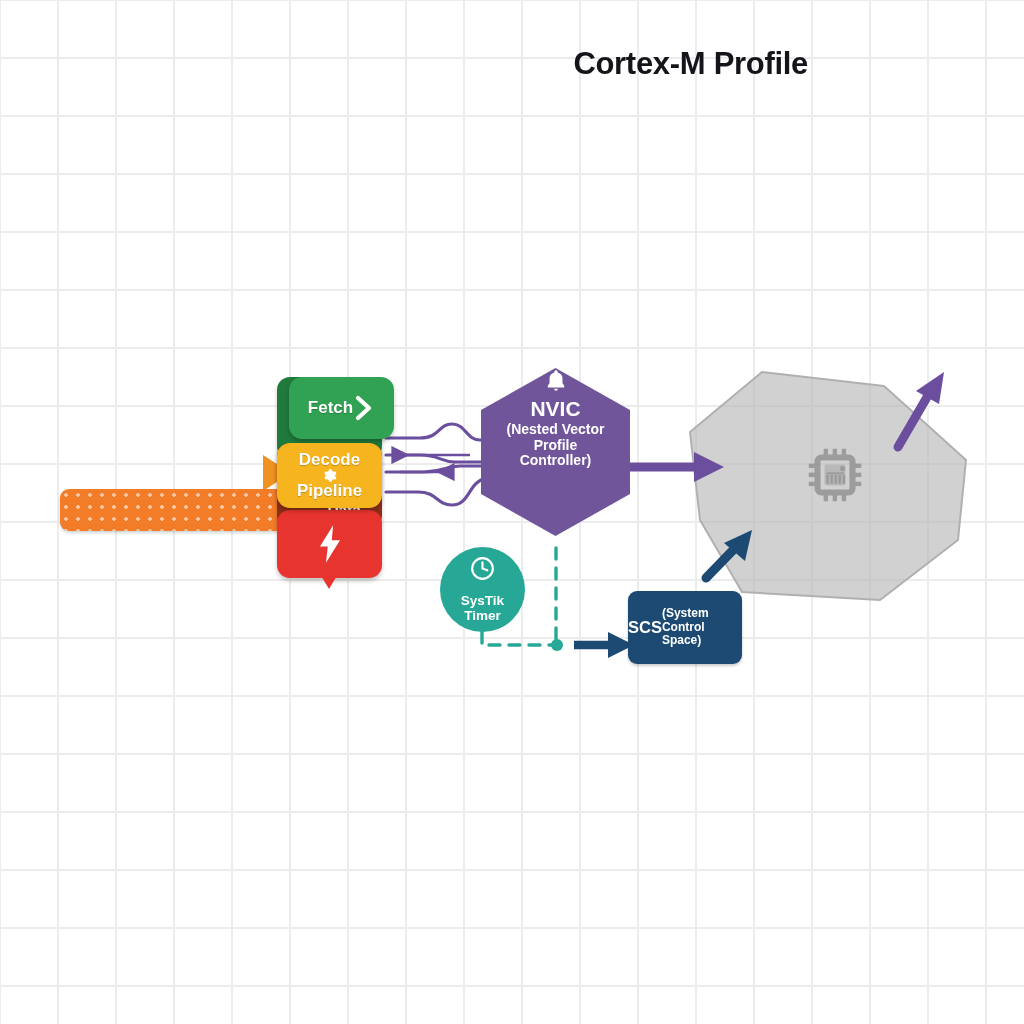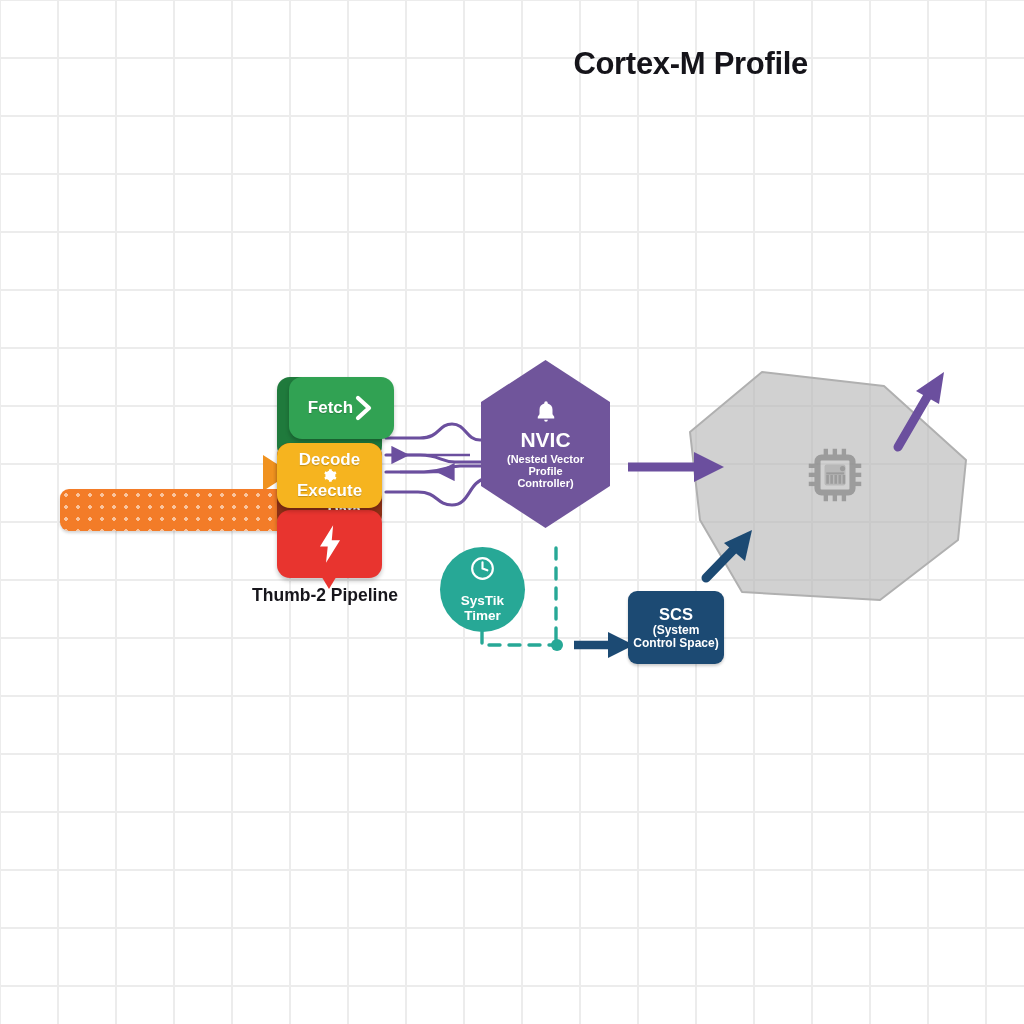--- a/index.html
+++ b/index.html
@@ -81,42 +81,42 @@
   }
   
   #red-tail{
     position:absolute;left:320px;top:574px;width:0;height:0;z-index:3;
     border-left:9px solid transparent;border-right:9px solid transparent;
     border-top:15px solid #e8342f;
   }
 
   
   #nvic{
-    position:absolute;left:481px;top:360px;width:129px;height:168px;
+    position:absolute;left:481px;top:368px;width:149px;height:168px;
     background:#70559b;
     clip-path:polygon(50% 0%,100% 25%,100% 75%,50% 100%,0% 75%,0% 25%);
-    display:flex;flex-direction:column;align-items:center;justify-content:center;
+    display:flex;flex-direction:column;align-items:center;
     color:#fff;text-align:center;z-index:6;
   }
   #nvic .nv-title{font-size:21px;font-weight:bold;margin-top:2px;}
-  #nvic .nv-sub{font-size:11px;line-height:1.12;margin-top:1px;font-weight:bold;}
+  #nvic .nv-sub{font-size:14px;line-height:1.12;margin-top:1px;font-weight:bold;}
 
   
   #systick{
     position:absolute;left:440px;top:547px;width:85px;height:85px;border-radius:50%;
     background:#27a896;display:flex;flex-direction:column;align-items:center;justify-content:center;
     color:#fff;text-align:center;z-index:6;
   }
   #systick .st-text{font-size:13.5px;line-height:1.1;font-weight:bold;margin-top:12px;}
 
   
   #scs{
-    position:absolute;left:628px;top:591px;width:96px;height:73px;border-radius:9px;
-    background:#1c4a73;display:flex;flex-direction:column;align-items:center;justify-content:center;
-    color:#fff;text-align:center;z-index:6;box-shadow:0 2px 3px rgba(0,0,0,.2);
+    position:absolute;left:628px;top:591px;width:114px;height:73px;border-radius:9px;
+    background:#1c4a73;display:flex;align-items:center;justify-content:center;
+    color:#fff;text-align:left;z-index:6;box-shadow:0 2px 3px rgba(0,0,0,.2);
   }
   #scs .scs-title{font-size:16.5px;font-weight:bold;}
   #scs .scs-sub{font-size:12px;line-height:1.12;font-weight:bold;}
   #chip-icon{
     position:absolute;left:800px;top:440px;width:70px;height:70px;z-index:3;
     opacity:.62;
   }
 </style>
 </head>
 <body>
@@ -193,30 +193,29 @@
         <path d="M3,3 L14,13 L3,23" fill="none" stroke="#fff" stroke-width="4.2" stroke-linecap="round" stroke-linejoin="round"></path>
       </svg>
     </div>
   </div>
 
   <div class="pipe" id="pipe-decode">
     <span class="ptext">Decode</span>
     <svg width="15" height="15" viewBox="0 0 24 24" style="margin:-1px 0;">
       <path fill="#fff" d="M12 8a4 4 0 1 0 0 8 4 4 0 0 0 0-8zm9.4 4c0-.6-.1-1.2-.2-1.8l2-1.5-2-3.4-2.3 1a7.9 7.9 0 0 0-3.1-1.8L15.4 2h-4l-.4 2.5a7.9 7.9 0 0 0-3.1 1.8l-2.3-1-2 3.4 2 1.5a8.6 8.6 0 0 0 0 3.6l-2 1.5 2 3.4 2.3-1a7.9 7.9 0 0 0 3.1 1.8l.4 2.5h4l.4-2.5a7.9 7.9 0 0 0 3.1-1.8l2.3 1 2-3.4-2-1.5c.1-.6.2-1.2.2-1.8z"></path>
     </svg>
-    <span class="ptext">Execute</span>
+    <span class="ptext">Pipeline</span>
   </div>
 
   <div class="pipe" id="pipe-exec">
     <svg width="30" height="40" viewBox="0 0 24 32">
       <path fill="#fff" d="M14.5 1 4 18h6.2L8.8 31 20 13h-6.6z"></path>
     </svg>
   </div>
   <div id="red-tail"></div>
-  <div id="pipeline-caption">Thumb-2 Pipeline</div>
 
   <div id="nvic">
     <svg width="26" height="26" viewBox="0 0 24 24" style="margin-bottom:1px;">
       <path fill="#fff" d="M12 2a1.6 1.6 0 0 1 1.6 1.6v.6A6 6 0 0 1 18 10v4l1.6 2.4V18H4.4v-1.6L6 14v-4a6 6 0 0 1 4.4-5.8v-.6A1.6 1.6 0 0 1 12 2z"></path>
       <path fill="#fff" d="M10.3 19.2h3.4a1.7 1.7 0 0 1-3.4 0z"></path>
     </svg>
     <div class="nv-title">NVIC</div>
     <div class="nv-sub">
       <div>(Nested Vector</div>
       <div>Profile</div>

